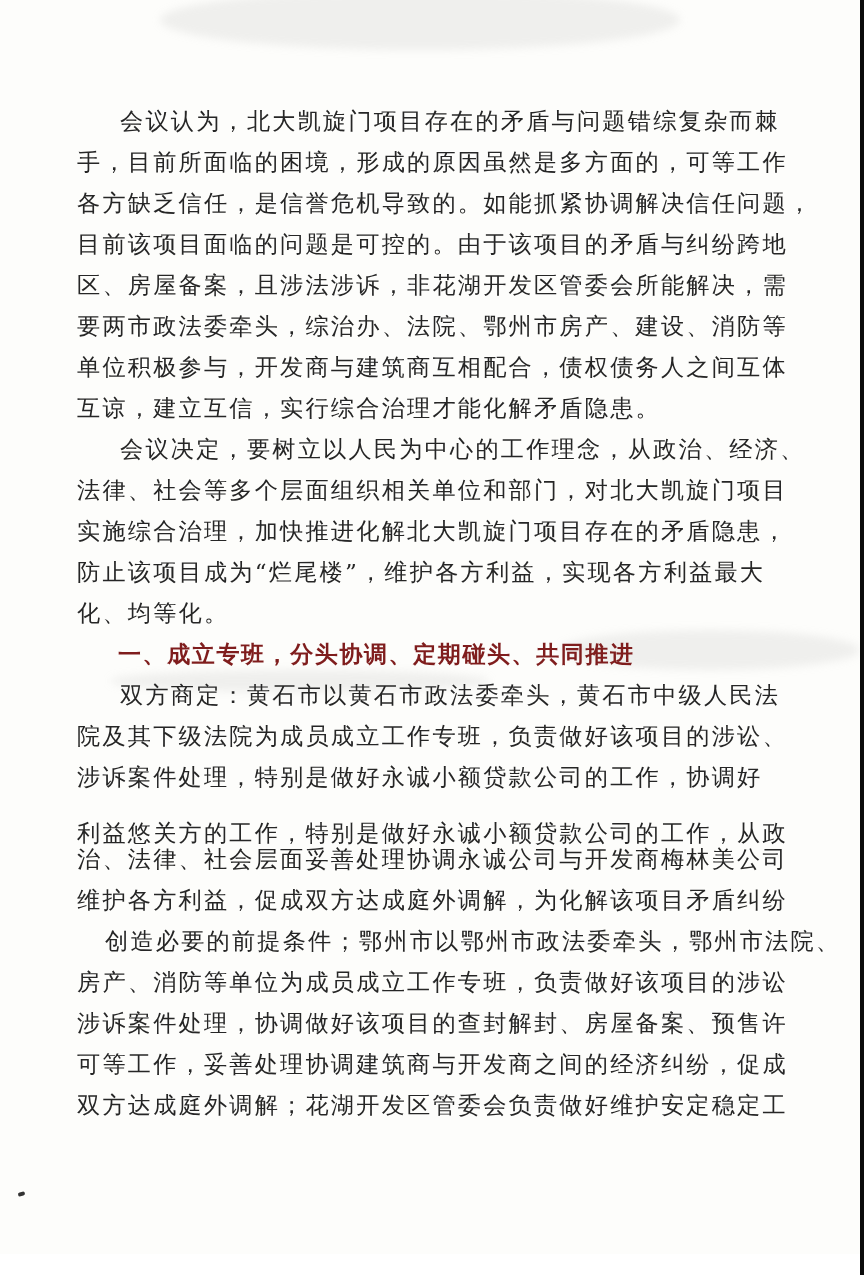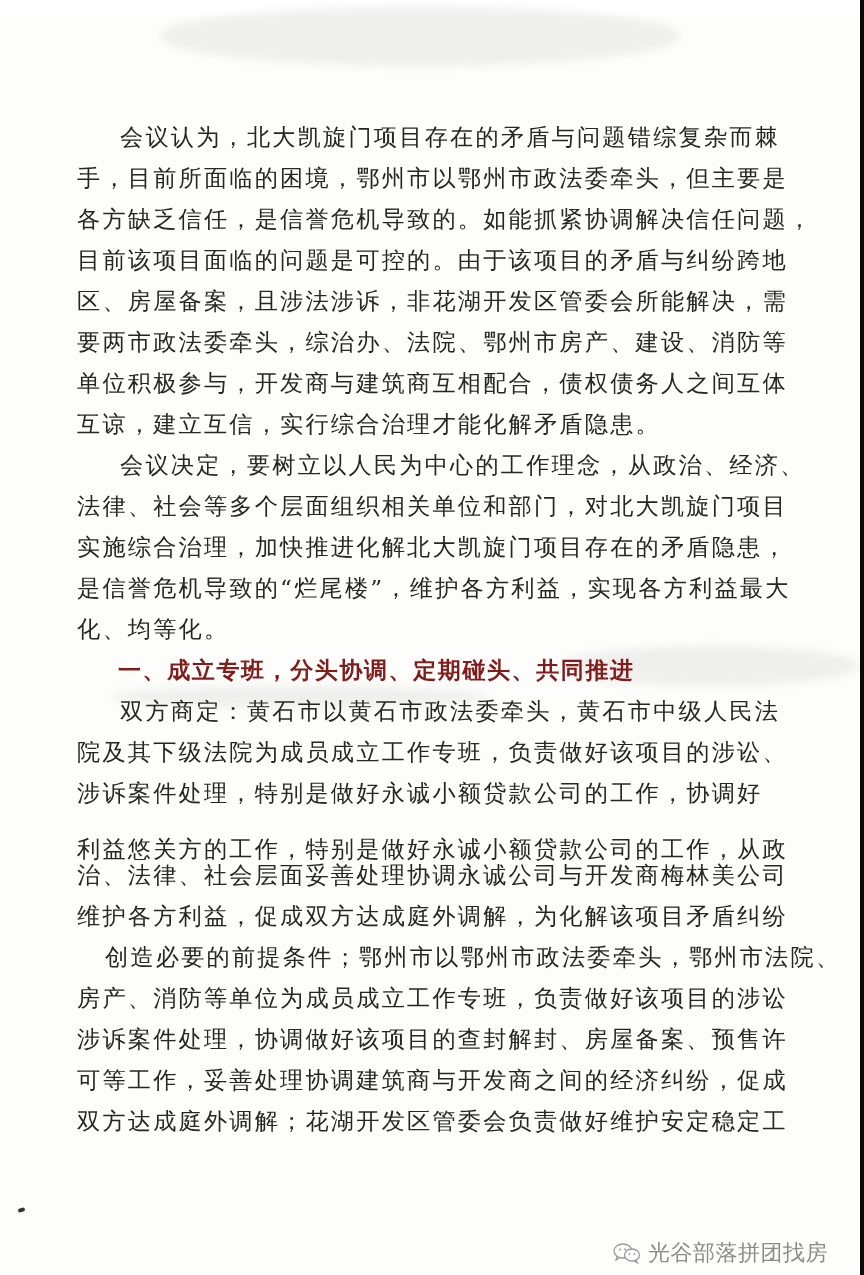--- a/index.html
+++ b/index.html
@@ -9,21 +9,21 @@
   body {
     width: 864px;
     height: 1275px;
     position: relative;
     overflow: hidden;
     background: #ffffff;
   }
   .page {
     position: absolute;
     left: 0;
-    top: 16px;
+    top: 0;
     width: 860px;
     height: 1254px;
     background: #fdfdfb;
   }
   .edge-strip {
     position: absolute;
     right: 0;
     top: 0;
     width: 4px;
     height: 1275px;
@@ -95,60 +95,45 @@
 </head>
 <body>
 
 <div class="page">
   <div class="smudge" style="left:160px;top:-10px;width:520px;height:60px;"></div>
   <div class="smudge" style="left:560px;top:630px;width:300px;height:40px;"></div>
   <div class="smudge" style="left:110px;top:670px;width:380px;height:22px;"></div>
 
   <div class="text-block">
     <div class="line indent" style="top:106px;">会议认为，北大凯旋门项目存在的矛盾与问题错综复杂而棘</div>
-    <div class="line" style="top:147px;">手，目前所面临的困境，鄂州市以鄂州市政法委牵头，但主要是</div>
+    <div class="line" style="top:147px;">手，目前所面临的困境，形成的原因虽然是多方面的，可等工作</div>
     <div class="line" style="top:188px;">各方缺乏信任，是信誉危机导致的。如能抓紧协调解决信任问题，</div>
     <div class="line" style="top:229px;">目前该项目面临的问题是可控的。由于该项目的矛盾与纠纷跨地</div>
     <div class="line" style="top:270px;">区、房屋备案，且涉法涉诉，非花湖开发区管委会所能解决，需</div>
     <div class="line" style="top:311px;">要两市政法委牵头，综治办、法院、鄂州市房产、建设、消防等</div>
     <div class="line" style="top:352px;">单位积极参与，开发商与建筑商互相配合，债权债务人之间互体</div>
     <div class="line" style="top:393px;">互谅，建立互信，实行综合治理才能化解矛盾隐患。</div>
     <div class="line indent" style="top:434px;">会议决定，要树立以人民为中心的工作理念，从政治、经济、</div>
     <div class="line" style="top:475px;">法律、社会等多个层面组织相关单位和部门，对北大凯旋门项目</div>
     <div class="line" style="top:516px;">实施综合治理，加快推进化解北大凯旋门项目存在的矛盾隐患，</div>
-    <div class="line" style="top:557px;">是信誉危机导致的“烂尾楼”，维护各方利益，实现各方利益最大</div>
+    <div class="line" style="top:557px;">防止该项目成为“烂尾楼”，维护各方利益，实现各方利益最大</div>
     <div class="line" style="top:598px;">化、均等化。</div>
 
     <div class="line heading" style="top:639px;">一、成立专班，分头协调、定期碰头、共同推进</div>
 
     <div class="line indent" style="top:680px;">双方商定：黄石市以黄石市政法委牵头，黄石市中级人民法</div>
     <div class="line" style="top:721px;">院及其下级法院为成员成立工作专班，负责做好该项目的涉讼、</div>
     <div class="line" style="top:762px;">涉诉案件处理，特别是做好永诚小额贷款公司的工作，协调好</div>
     <div class="line" style="top:803px;margin-top:15px;">利益悠关方的工作，特别是做好永诚小额贷款公司的工作，从政</div>
     <div class="line" style="top:844px;">治、法律、社会层面妥善处理协调永诚公司与开发商梅林美公司</div>
     <div class="line" style="top:885px;">维护各方利益，促成双方达成庭外调解，为化解该项目矛盾纠纷</div>
     <div class="line" style="top:926px;margin-left:28px;">创造必要的前提条件；鄂州市以鄂州市政法委牵头，鄂州市法院、</div>
     <div class="line" style="top:967px;">房产、消防等单位为成员成立工作专班，负责做好该项目的涉讼</div>
     <div class="line" style="top:1008px;">涉诉案件处理，协调做好该项目的查封解封、房屋备案、预售许</div>
     <div class="line" style="top:1049px;">可等工作，妥善处理协调建筑商与开发商之间的经济纠纷，促成</div>
     <div class="line" style="top:1090px;">双方达成庭外调解；花湖开发区管委会负责做好维护安定稳定工</div>
   </div>
 
   <div class="dot"></div>
 
-  <div class="watermark">
-    <span class="wm-icon">
-      <svg width="30" height="22" viewBox="0 0 30 22">
-        <ellipse cx="11" cy="9" rx="9" ry="7" fill="none" stroke="#9a9a9a" stroke-width="1.3"></ellipse>
-        <path d="M5 14 L4 18 L8 15.5" fill="none" stroke="#9a9a9a" stroke-width="1.2"></path>
-        <ellipse cx="20" cy="13" rx="7.5" ry="6" fill="#fff" stroke="#9a9a9a" stroke-width="1.3"></ellipse>
-        <path d="M24 18 L25.5 21 L22 19" fill="none" stroke="#9a9a9a" stroke-width="1.2"></path>
-        <circle cx="8" cy="7.5" r="1" fill="#9a9a9a"></circle>
-        <circle cx="13" cy="7.5" r="1" fill="#9a9a9a"></circle>
-        <circle cx="17.5" cy="12" r="0.9" fill="#9a9a9a"></circle>
-        <circle cx="22.5" cy="12" r="0.9" fill="#9a9a9a"></circle>
-      </svg>
-    </span>
-    <span class="wm-text">光谷部落拼团找房</span>
-  </div>
 </div>
 
 <div class="edge-strip"></div>
 
 </body></html>

